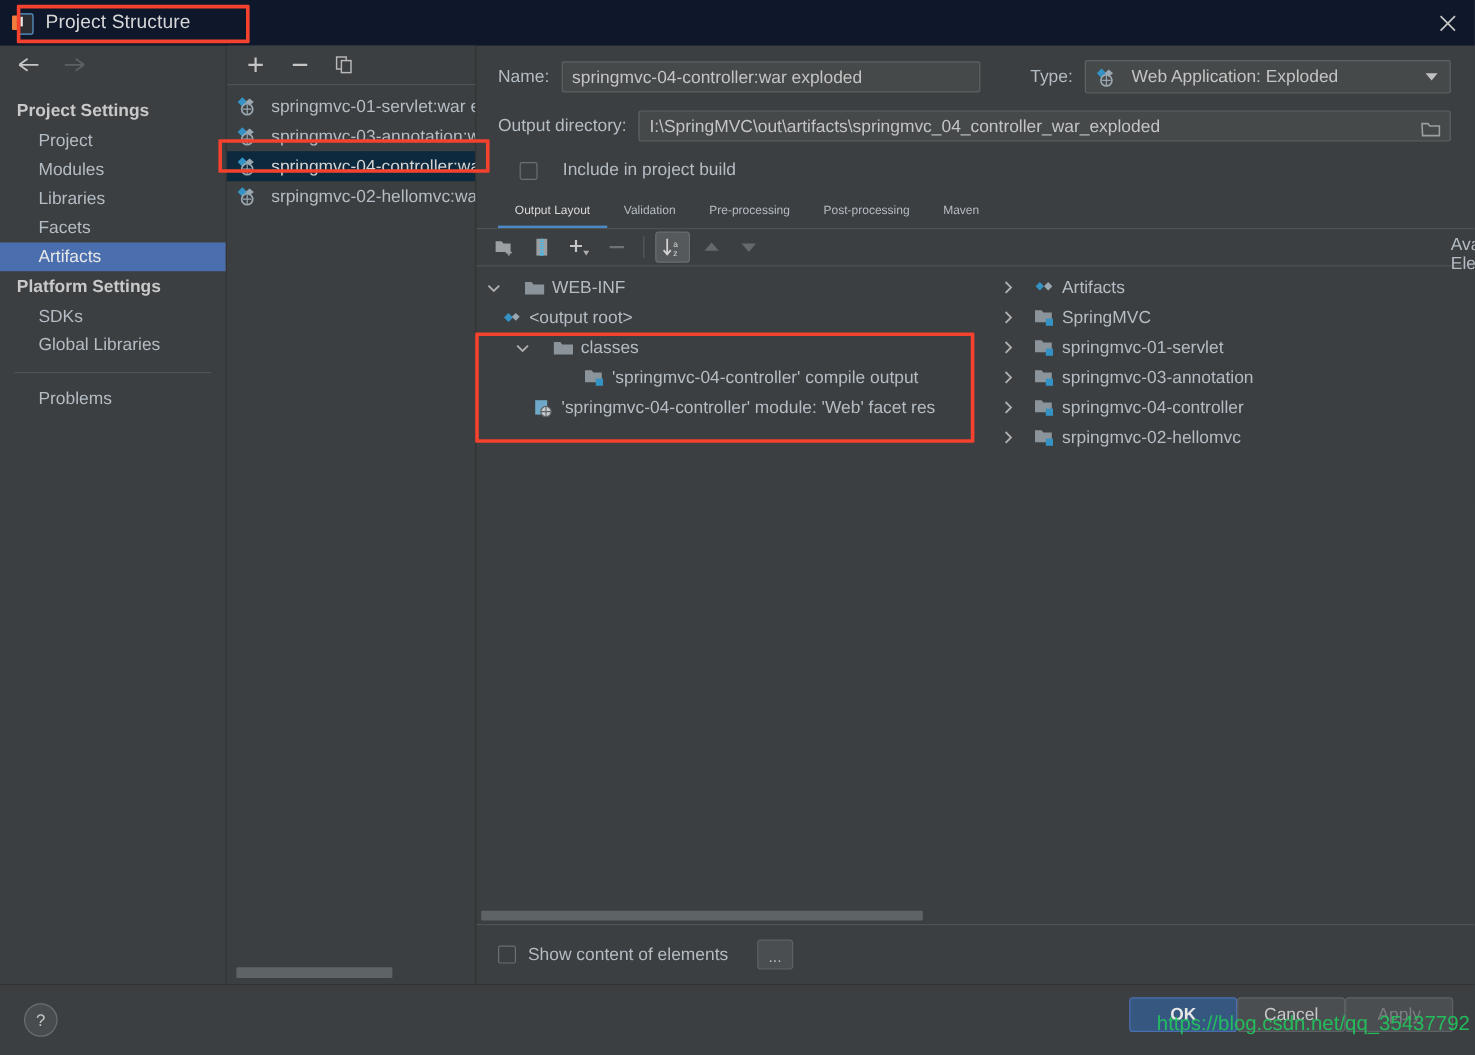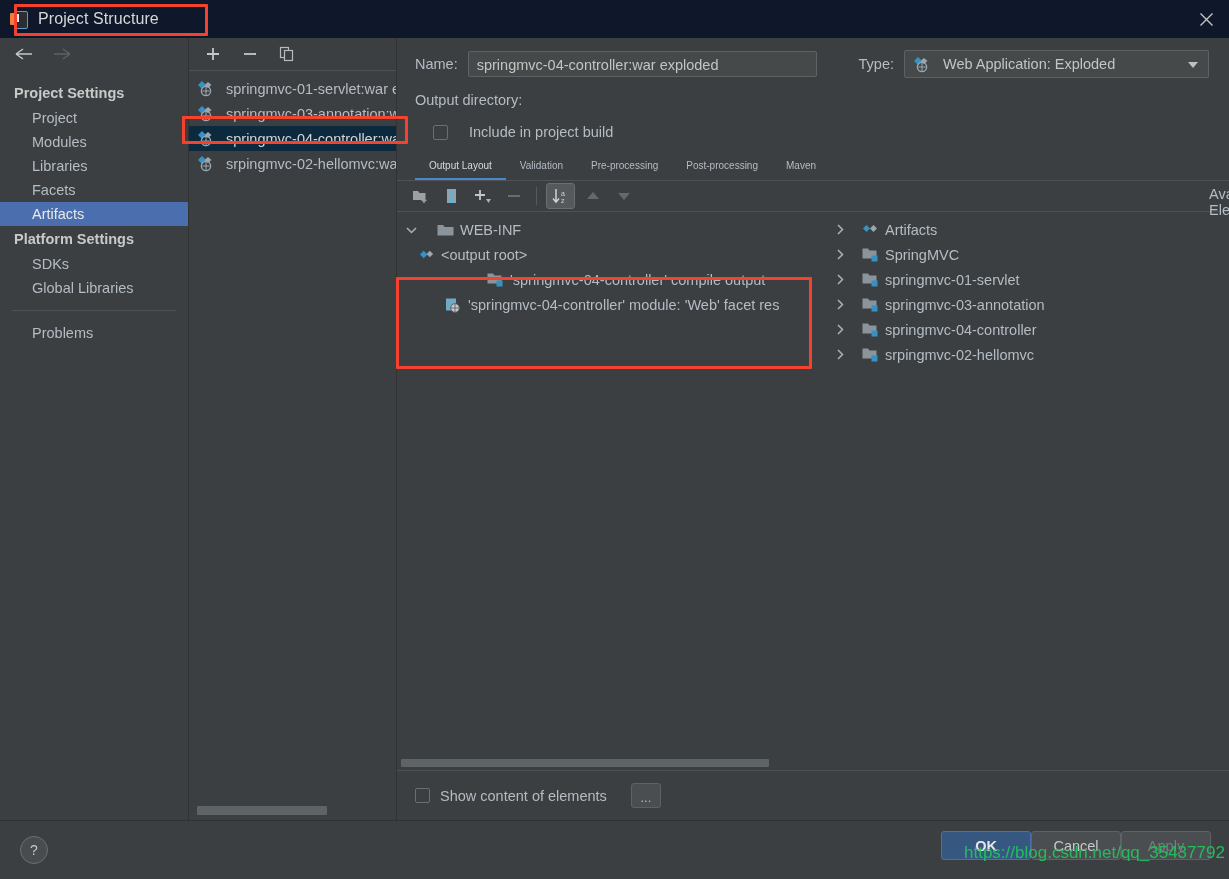--- a/index.html
+++ b/index.html
@@ -390,20 +390,28 @@
                 <svg width="12" height="8" viewBox="0 0 12 8">
                     <path d="M1 1 L6 7 L11 1 Z" fill="#c0c0c0"></path>
                   </svg>
               </span>
             </div>
           </div>
         </div>
 
         <div class="form-row">
           <span class="lbl">Output directory:</span>
+          <div class="tfield outdir">
+            <span>I:\SpringMVC\out\artifacts\springmvc_04_controller_war_exploded</span>
+            <span class="browse-icon">
+              <svg width="17" height="15" viewBox="0 0 17 15">
+                <path d="M1 3 h5 l1.5 2 h8 v8 h-14 Z" fill="none" stroke="#9aa0a3" stroke-width="1.3"></path>
+              </svg>
+            </span>
+          </div>
         </div>
 
         <div class="checkrow">
           <span class="cbox"></span>
           <span class="lbl">Include in project build</span>
         </div>
       </div>
 
       <div class="tabs">
         <div class="tab active">Output Layout</div>
@@ -486,20 +494,35 @@
             <span class="twist"></span>
             <span class="ticon">
               <svg width="16" height="16" viewBox="0 0 17 17">
                 <path d="M5 4 L9 8 L5 12 L1 8 Z" fill="#3592c4"></path>
                 <path d="M11.5 4 L15 7.5 L11.5 11 L8 7.5 Z" fill="#9aa7b0"></path>
               </svg>
             </span>
             <span>&lt;output root&gt;</span>
           </div>
 
+          <div class="trow" style="padding-left:6px">
+            <span style="width:24px;display:inline-block"></span>
+            <span class="twist">
+              <svg width="11" height="8" viewBox="0 0 11 8">
+                  <path d="M1 2 L5.5 6.5 L10 2" stroke="#b0b0b0" stroke-width="1.5" fill="none"></path>
+                </svg>
+            </span>
+            <span style="width:18px;display:inline-block"></span>
+            <span class="ticon">
+              <svg width="17" height="14" viewBox="0 0 17 14">
+                  <path d="M0.5 2 h5.5 l1.5 2 h9 v8.5 h-16 Z" fill="#8c949b"></path>
+                </svg>
+            </span>
+            <span>classes</span>
+          </div>
 
           <div class="trow" style="padding-left:6px">
             <span style="width:66px;display:inline-block"></span>
             <span style="width:18px;display:inline-block"></span>
             <span class="ticon">
               <svg width="17" height="15" viewBox="0 0 17 15">
                 <path d="M0.5 1.5 h5.5 l1.5 2 h7 v8 h-14 Z" fill="#8c949b"></path>
                 <rect x="9.5" y="8.5" width="6" height="6" fill="#3592c4"></rect>
               </svg>
             </span>

